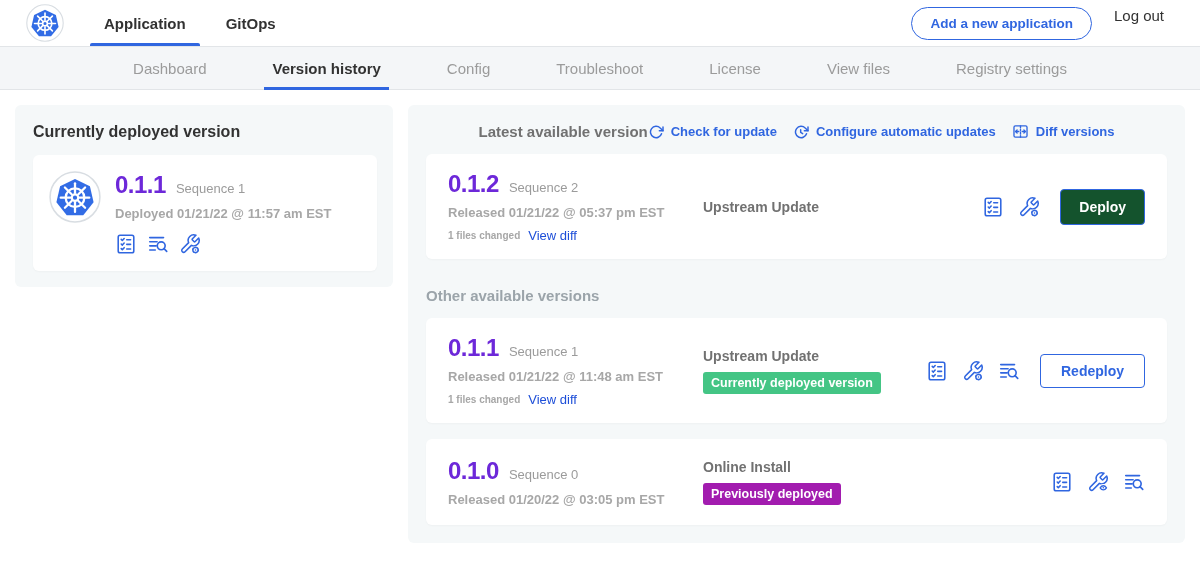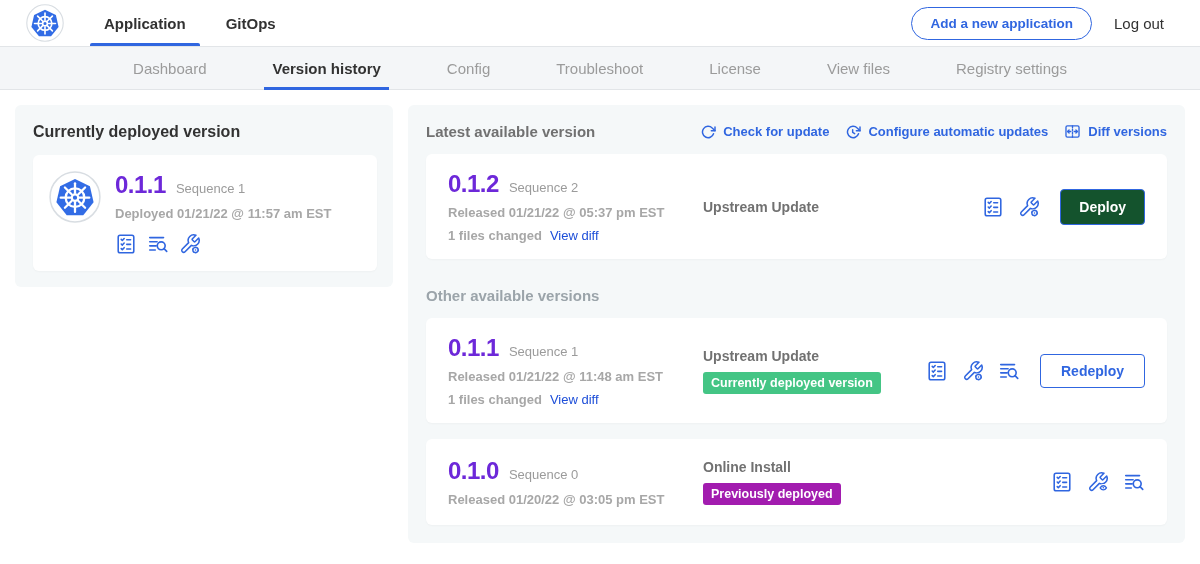--- a/index.html
+++ b/index.html
@@ -8,21 +8,21 @@
 
   
   .topbar { height:46px; display:flex; align-items:center; padding:0 36px 0 26px; background:#fff; }
   .logo-wrap { width:38px; height:38px; margin-right:26px; flex:0 0 auto; }
   .logo-wrap svg { display:block; }
   .top-tabs { display:flex; height:100%; align-items:stretch; }
   .top-tab { display:flex; align-items:center; padding:0 14px; margin-right:12px;
     font-size:15px; font-weight:700; color:#323232; cursor:pointer; position:relative; }
   .top-tab.active::after { content:""; position:absolute; left:0; right:0; bottom:0;
     height:3px; background:#3066e0; border-radius:2px 2px 0 0; }
-  .topbar-right { margin-left:auto; display:flex; align-items:center; gap:22px; }
+  .topbar-right { margin-left:auto; display:flex; align-items:flex-start; gap:22px; }
   .add-app-btn { background:#fff; border:1.5px solid #3066e0; color:#3066e0; font-weight:700;
     font-size:13.5px; padding:8px 18px; border-radius:999px; cursor:pointer;
     font-family:inherit; }
   .logout { font-size:15px; color:#323232; cursor:pointer; }
 
   
   .subnav { height:44px; background:#f4f6f8; border-top:1px solid #e2e5e8; border-bottom:1px solid #e2e5e8;
     display:flex; justify-content:center; align-items:stretch; gap:50px; }
   .subnav-item { display:flex; align-items:center; padding:14px 8px; font-size:15px; color:#9b9b9b;
     cursor:pointer; position:relative; }
@@ -40,35 +40,35 @@
   .deployed-logo { width:52px; height:52px; flex:0 0 auto; }
   .ver-row { display:flex; align-items:baseline; gap:10px; }
   .ver-num { font-size:24px; font-weight:700; color:#6d28d9; letter-spacing:-0.5px; }
   .ver-seq { font-size:13px; color:#9b9b9b; font-weight:500; }
   .muted-line { font-size:13px; color:#a7a7a7; font-weight:600; margin-top:7px; }
   .icon-row { display:flex; align-items:center; gap:10px; margin-top:12px; color:#3066e0; }
   .icon-row svg { display:block; cursor:pointer; }
 
   
   .right-panel { flex:1; padding:18px; }
-  .rp-header { display:flex; align-items:center; justify-content:space-between; margin-bottom:14px; }
+  .rp-header { display:flex; align-items:center; justify-content:center; margin-bottom:14px; }
   .rp-title { font-size:15px; font-weight:600; color:#717171; }
   .rp-actions { display:flex; align-items:center; gap:16px; }
   .rp-action { display:flex; align-items:center; gap:7px; color:#3066e0; font-size:13px;
     font-weight:700; cursor:pointer; }
   .rp-action svg { display:block; }
 
   .section-title { font-size:15px; font-weight:600; color:#9ba4aa; margin:28px 0 14px 0; }
 
   .version-card { background:#fff; border-radius:6px; padding:16px 22px; display:flex;
     align-items:center; box-shadow:0 1px 2px rgba(0,0,0,.03); min-height:86px; }
   .version-card + .version-card { margin-top:16px; }
   .vc-left { width:255px; flex:0 0 auto; }
   .files-row { display:flex; align-items:center; gap:8px; margin-top:8px; }
-  .files-txt { font-size:13px; color:#a7a7a7; font-weight:600; }
+  .files-txt { font-size:10px; color:#a7a7a7; font-weight:600; }
   .view-diff { font-size:13px; color:#1d4ed8; font-weight:400; cursor:pointer; }
   .vc-mid { flex:1; }
   .source-label { font-size:14px; font-weight:700; color:#717171; }
   .badge { display:inline-block; margin-top:8px; padding:4px 8px; border-radius:3px;
     color:#fff; font-size:12.5px; font-weight:700; }
   .badge.green { background:#44c585; }
   .badge.gray { background:#a21caf; }
   .vc-right { display:flex; align-items:center; gap:14px; color:#3066e0; }
   .vc-right svg { display:block; cursor:pointer; }
   .btn-deploy { background:#14532d; border:1px solid #3066e0; color:#fff; font-weight:700;

